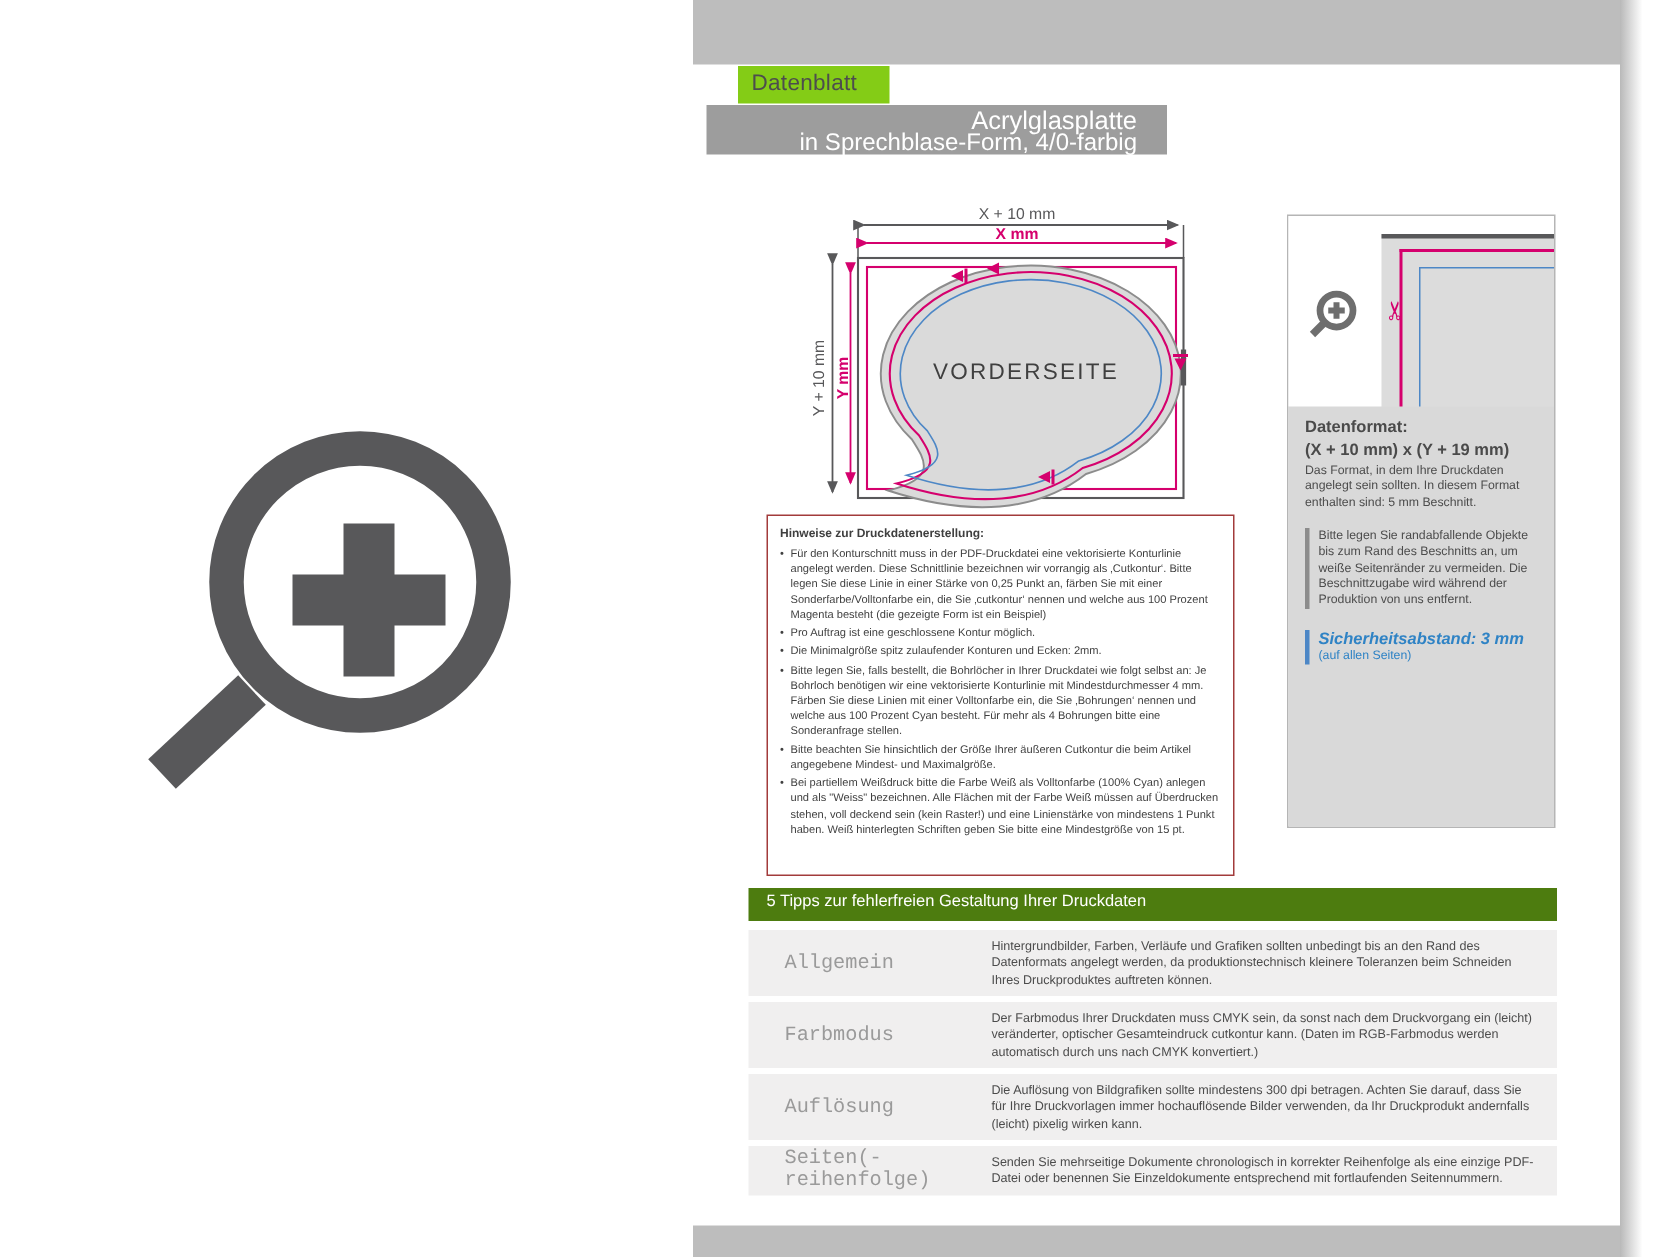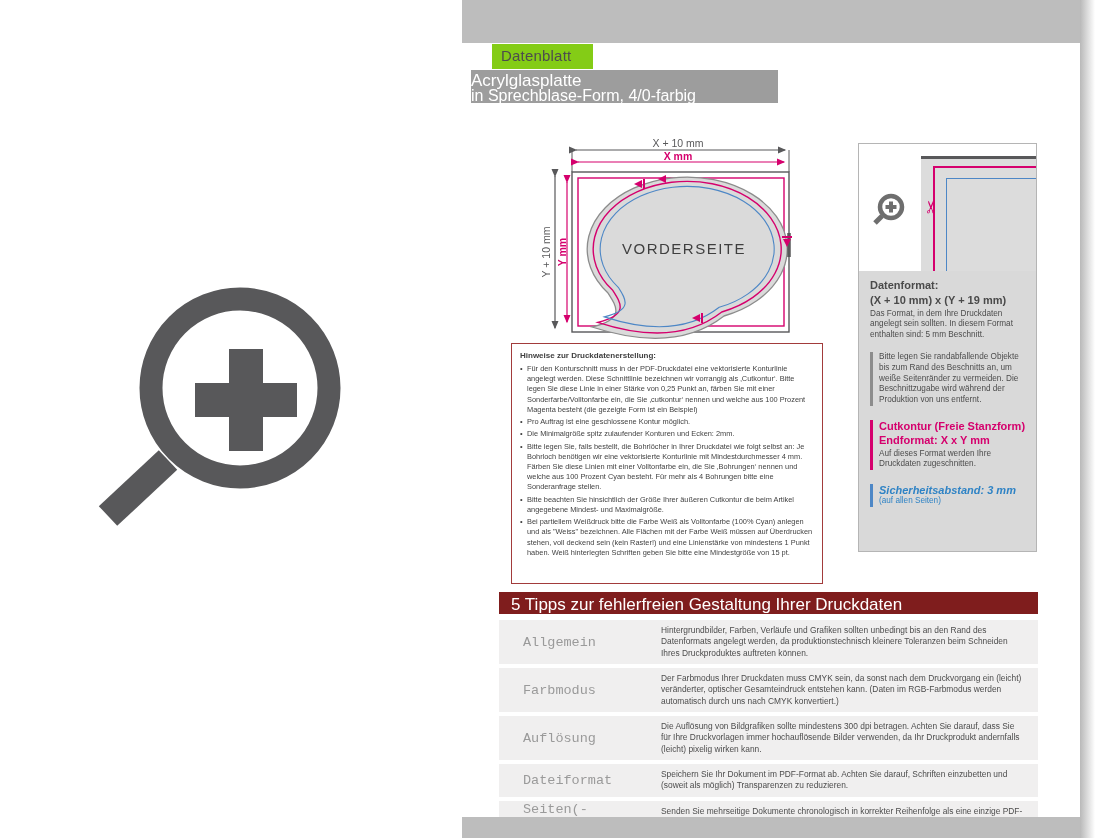--- a/index.html
+++ b/index.html
@@ -10,21 +10,21 @@
   .big-zoom{position:absolute;left:80px;top:270px;}
   
   .page{position:absolute;left:462px;top:0;width:618px;height:838px;background:#ffffff;}
   .band-top{position:absolute;left:0;top:0;width:618px;height:43px;background:#bdbdbd;}
   .band-bottom{position:absolute;left:0;top:817px;width:618px;height:21px;background:#bdbdbd;}
   .edge-shadow{position:absolute;left:1080px;top:0;width:15px;height:838px;
     background:linear-gradient(to right,rgba(70,70,70,.38),rgba(255,255,255,0));}
   .tab{position:absolute;left:30px;top:44px;width:101px;height:25px;background:#84cc16;
        font-size:15px;color:#4d4d4d;padding:3px 0 0 9px;letter-spacing:.2px;}
   .title-band{position:absolute;left:9px;top:70px;width:307px;height:33px;background:#9d9d9d;
-       color:#ffffff;padding:2px 20px 0 0;}
+       color:#ffffff;text-align:right;padding:2px 20px 0 0;}
   .title-band .t1{font-size:17px;line-height:18px;display:block;}
   .title-band .t2{font-size:16px;line-height:12px;display:block;}
   
   .diagram{position:absolute;left:60px;top:135px;width:282px;height:215px;}
   .dim-label{position:absolute;font-size:10.5px;color:#58585a;white-space:nowrap;transform:translate(-50%,-50%);}
   .dim-label.mag{color:#d5006d;font-weight:bold;}
   .dim-label.vert{transform:translate(-50%,-50%) rotate(-90deg);}
   .front-label{position:absolute;left:222px;top:248px;transform:translate(-50%,-50%);
        font-size:15px;letter-spacing:1.5px;color:#3f3f3f;white-space:nowrap;}
   
@@ -49,22 +49,22 @@
   .panel-gray h3{margin:0;font-size:11px;color:#4a4a4a;}
   .panel-gray .fmt{margin:2px 0 0 0;font-size:11px;font-weight:bold;color:#4a4a4a;}
   .panel-gray p{margin:1px 0 0 0;font-size:8.2px;line-height:1.32;color:#4c4c4c;}
   .note-block{margin-top:11px;border-left:3px solid #8c8c8c;padding-left:6px;}
   .cut-block{margin-top:14px;border-left:3px solid #d5006d;padding-left:6px;}
   .cut-block h3{color:#d5006d;line-height:1.25;}
   .safe-block{margin-top:14px;border-left:3px solid #4d87c6;padding-left:6px;}
   .safe-block h3{color:#2f83c5;font-style:italic;}
   .safe-block .sub{margin:0;font-size:8.2px;color:#2f83c5;}
   
-  .tips-bar{position:absolute;left:37px;top:592px;width:539px;height:22px;background:#7f1d1d;
-            color:#ffffff;font-size:17px;padding:3px 0 0 12px;}
+  .tips-bar{position:absolute;left:37px;top:592px;width:539px;height:22px;background:#4d7c0f;
+            color:#ffffff;font-size:11px;padding:3px 0 0 12px;}
   .tips-rows{position:absolute;left:37px;top:620px;width:539px;}
   .tip-row{display:flex;background:#f0efef;margin-bottom:4px;align-items:center;min-height:27px;}
   .tip-label{width:162px;padding-left:24px;font-size:13.5px;color:#9a9a9a;flex:none;font-family:Liberation Mono, monospace;}
   .tip-text{flex:1;font-size:8.4px;line-height:1.35;color:#4c4c4c;padding:5px 12px 5px 0;}
 </style>
 </head>
 <body>
 
 <div class="stage">
 
@@ -159,51 +159,42 @@
           <span class="scissors">✂</span>
         </div>
       </div>
       <div class="panel-gray">
         <h3>Datenformat:</h3>
         <p class="fmt">(X + 10 mm) x (Y + 19 mm)</p>
         <p>Das Format, in dem Ihre Druckdaten angelegt sein sollten. In diesem Format enthalten sind: 5 mm Beschnitt.</p>
         <div class="note-block">
           <p>Bitte legen Sie randabfallende Objekte bis zum Rand des Beschnitts an, um weiße Seitenränder zu vermeiden. Die Beschnittzugabe wird während der Produktion von uns entfernt.</p>
         </div>
-        <div class="cut-block">
-          <h3>Cutkontur (Freie Stanzform)</h3>
-          <h3>Endformat: X x Y mm</h3>
-          <p>Auf dieses Format werden Ihre Druckdaten zugeschnitten.</p>
-        </div>
         <div class="safe-block">
           <h3>Sicherheitsabstand: 3 mm</h3>
           <p class="sub">(auf allen Seiten)</p>
         </div>
       </div>
     </div>
 
     <div class="tips-bar">5 Tipps zur fehlerfreien Gestaltung Ihrer Druckdaten</div>
     <div class="tips-rows">
       <div class="tip-row">
         <div class="tip-label">Allgemein</div>
         <div class="tip-text">Hintergrundbilder, Farben, Verläufe und Grafiken sollten unbedingt bis an den Rand des Datenformats angelegt werden, da produktionstechnisch kleinere Toleranzen beim Schneiden Ihres Druckproduktes auftreten können.</div>
       </div>
       <div class="tip-row">
         <div class="tip-label">Farbmodus</div>
-        <div class="tip-text">Der Farbmodus Ihrer Druckdaten muss CMYK sein, da sonst nach dem Druckvorgang ein (leicht) veränderter, optischer Gesamteindruck entstehen kann. (Daten im RGB-Farbmodus werden automatisch durch uns nach CMYK konvertiert.)</div>
+        <div class="tip-text">Der Farbmodus Ihrer Druckdaten muss CMYK sein, da sonst nach dem Druckvorgang ein (leicht) veränderter, optischer Gesamteindruck cutkontur kann. (Daten im RGB-Farbmodus werden automatisch durch uns nach CMYK konvertiert.)</div>
       </div>
       <div class="tip-row">
         <div class="tip-label">Auflösung</div>
         <div class="tip-text">Die Auflösung von Bildgrafiken sollte mindestens 300 dpi betragen. Achten Sie darauf, dass Sie für Ihre Druckvorlagen immer hochauflösende Bilder verwenden, da Ihr Druckprodukt andernfalls (leicht) pixelig wirken kann.</div>
       </div>
       <div class="tip-row">
-        <div class="tip-label">Dateiformat</div>
-        <div class="tip-text">Speichern Sie Ihr Dokument im PDF-Format ab. Achten Sie darauf, Schriften einzubetten und (soweit als möglich) Transparenzen zu reduzieren.</div>
-      </div>
-      <div class="tip-row">
         <div class="tip-label">Seiten(-reihenfolge)</div>
         <div class="tip-text">Senden Sie mehrseitige Dokumente chronologisch in korrekter Reihenfolge als eine einzige PDF-Datei oder benennen Sie Einzeldokumente entsprechend mit fortlaufenden Seitennummern.</div>
       </div>
     </div>
 
     <div class="band-bottom"></div>
   </div>
 
   <div class="edge-shadow"></div>
 </div>

